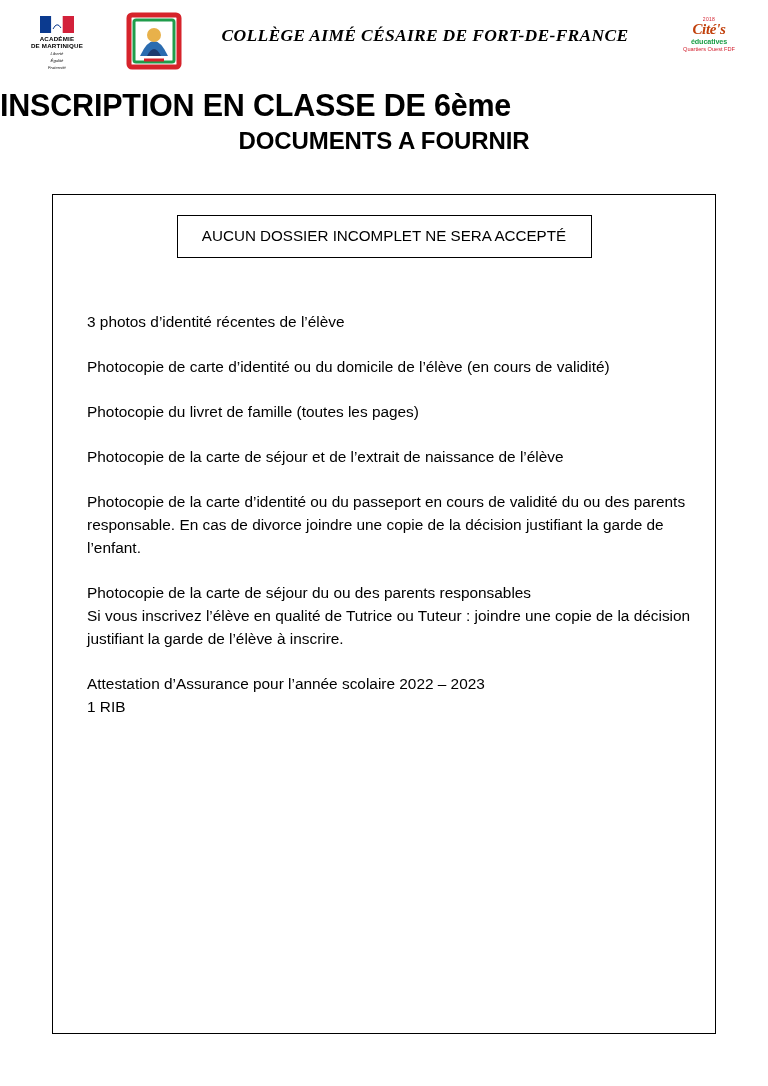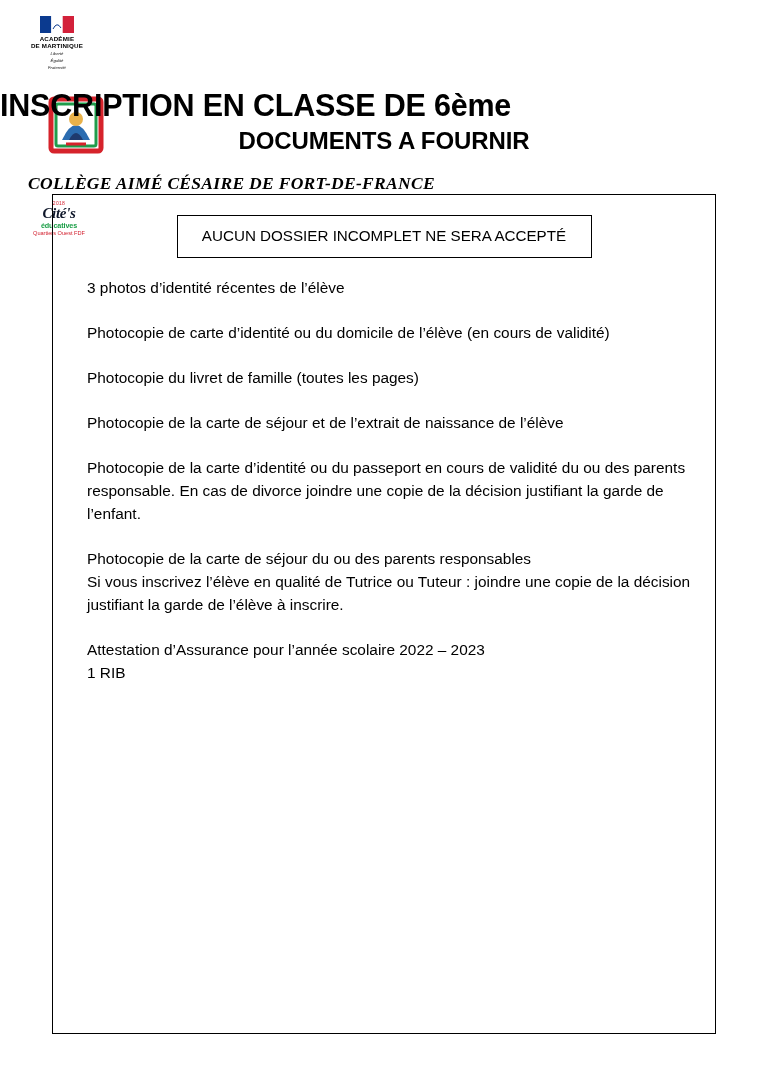--- a/index.html
+++ b/index.html
@@ -16,21 +16,20 @@
     overflow: hidden;
   }
 
   
   .header {
     display: flex;
     align-items: flex-start;
     padding: 10px 18px 0 18px;
     height: 72px;
     box-sizing: border-box;
-    flex-direction: column;
   }
 
   .logo-academie {
     width: 78px;
     flex: 0 0 78px;
     display: flex;
     flex-direction: column;
     align-items: center;
     padding-top: 6px;
   }
@@ -96,21 +95,21 @@
   .cites-top {
     font-size: 5px;
     color: #d21c2b;
     letter-spacing: .3px;
   }
   .cites-main {
     font-family: "Liberation Serif", serif;
     font-style: italic;
     font-weight: bold;
     font-size: 15px;
-    color: #0f172a;
+    color: #c2410c;
     line-height: 15px;
     letter-spacing: -.3px;
   }
   .cites-sub {
     font-size: 7.2px;
     font-weight: bold;
     color: #1a9e46;
     line-height: 9px;
     letter-spacing: -.1px;
   }
@@ -163,21 +162,21 @@
 
   .dates {
     margin-top: 35px;
     font-size: 15.4px;
     line-height: 23px;
     padding-left: 16px;
     padding-right: 6px;
   }
 
   .items {
-    margin-top: 18px;
+    margin-top: 52px;
     padding-left: 16px;
     padding-right: 6px;
   }
   .item {
     font-size: 15.4px;
     line-height: 23px;
     margin-bottom: 22px;
   }
 
   .item-last {

